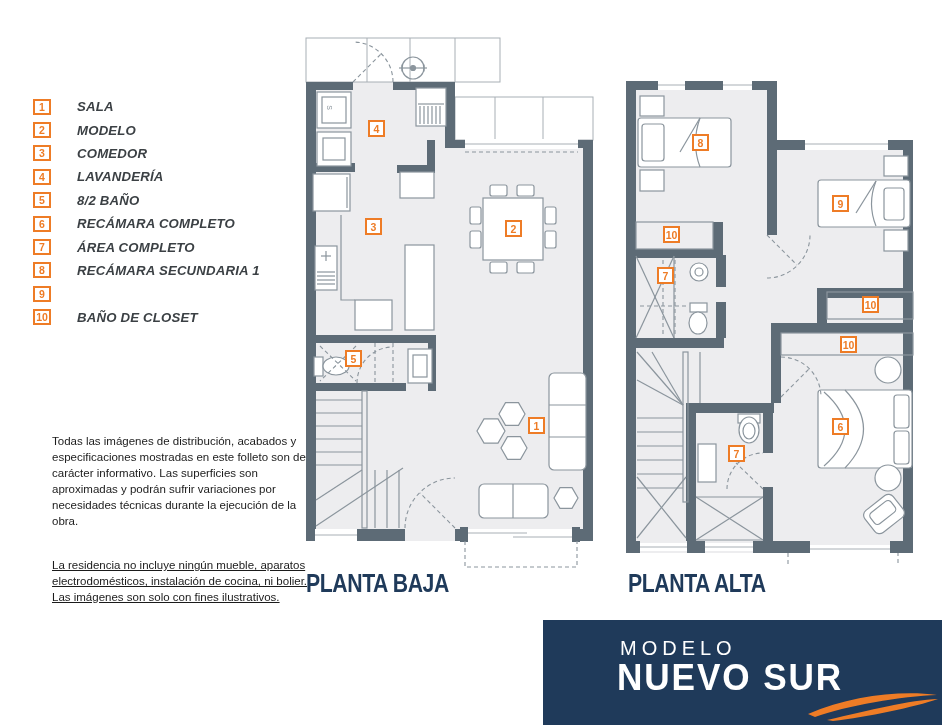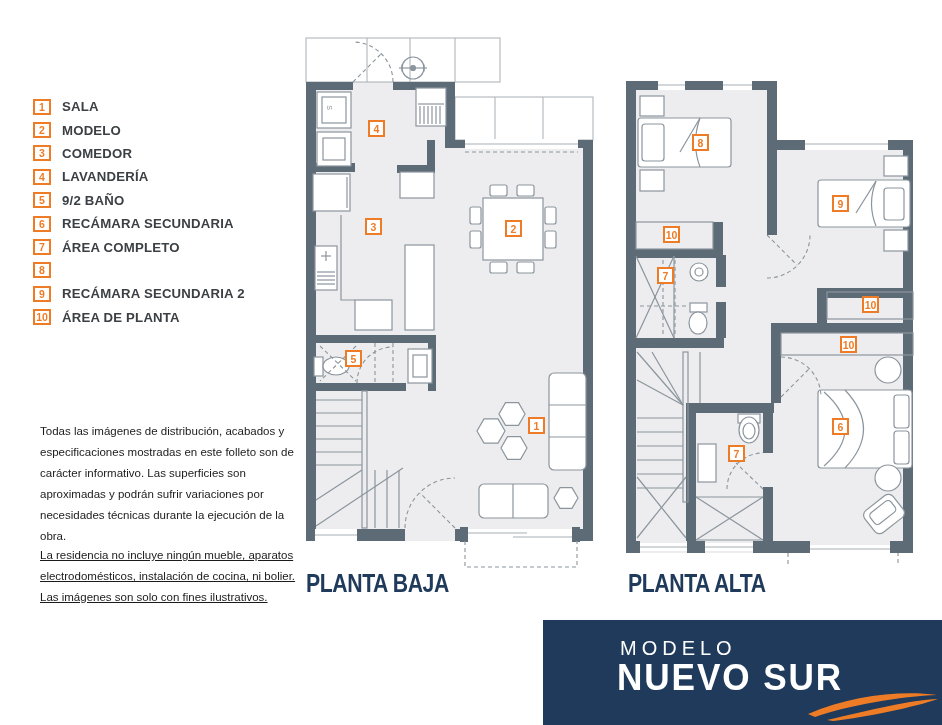--- a/index.html
+++ b/index.html
@@ -6,25 +6,25 @@
   body{width:942px;height:725px;background:#fff;position:relative;overflow:hidden;
        font-family:"Liberation Sans", sans-serif;}
   .page{position:absolute;inset:0;}
 
   
   .legend{position:absolute;left:33px;top:95px;}
   .legend-row{display:flex;align-items:center;height:23.4px;}
   .lbox{display:inline-flex;align-items:center;justify-content:center;
         min-width:12px;height:12px;padding:0 1px;border:2px solid #EE7C26;
         color:#EE7C26;font-size:10.5px;font-weight:700;background:#fff;}
-  .llabel{margin-left:11px;font-size:13.2px;font-weight:700;color:#3B4044;letter-spacing:.2px;}
+  .llabel{margin-left:26px;font-size:13.2px;font-weight:700;color:#3B4044;letter-spacing:.2px;font-style:italic;}
 
   
-  .disc{position:absolute;left:36px;width:264px;font-size:11.5px;line-height:21px;
-        color:#1B1B1B;margin:4px;}
+  .disc{position:absolute;left:36px;width:264px;font-size:11.5px;line-height:16px;
+        color:#1B1B1B;margin:16px;}
   .disc.p1{top:417px;}
   .disc.p2{top:541px;text-decoration:underline;}
 
   
   .plan{position:absolute;}
   .plan-baja{left:295px;top:30px;width:330px;height:545px;}
   .plan-alta{left:620px;top:75px;width:300px;height:490px;}
   .plan svg{display:block;}
   .marker{position:absolute;width:17px;height:17px;box-sizing:border-box;
           border:2px solid #EE7C26;background:#fff;color:#EE7C26;
@@ -70,40 +70,40 @@
     <div class="legend-row">
         <span class="lbox">3</span>
         <span class="llabel">COMEDOR</span>
       </div>
     <div class="legend-row">
         <span class="lbox">4</span>
         <span class="llabel">LAVANDERÍA</span>
       </div>
     <div class="legend-row">
         <span class="lbox">5</span>
-        <span class="llabel">9/2 BAÑO</span>
+        <span class="llabel">8/2 BAÑO</span>
       </div>
     <div class="legend-row">
         <span class="lbox">6</span>
-        <span class="llabel">RECÁMARA SECUNDARIA</span>
+        <span class="llabel">RECÁMARA COMPLETO</span>
       </div>
     <div class="legend-row">
         <span class="lbox">7</span>
         <span class="llabel">ÁREA COMPLETO</span>
       </div>
     <div class="legend-row">
         <span class="lbox">8</span>
+        <span class="llabel">RECÁMARA SECUNDARIA 1</span>
       </div>
     <div class="legend-row">
         <span class="lbox">9</span>
-        <span class="llabel">RECÁMARA SECUNDARIA 2</span>
       </div>
     <div class="legend-row">
         <span class="lbox">10</span>
-        <span class="llabel">ÁREA DE PLANTA</span>
+        <span class="llabel">BAÑO DE CLOSET</span>
       </div>
   </div>
 
   <p class="disc p1">Todas las imágenes de distribución, acabados y especificaciones mostradas en este folleto son de carácter informativo. Las superficies son aproximadas y podrán sufrir variaciones por necesidades técnicas durante la ejecución de la obra.</p>
   <p class="disc p2">La residencia no incluye ningún mueble, aparatos electrodomésticos, instalación de cocina, ni bolier. Las imágenes son solo con fines ilustrativos.</p>
 
   <div class="plan plan-baja">
     <svg width="330" height="545" viewBox="295 30 330 545">
       <path class="fl" d="M306,82 L455,82 L455,148 L593,148 L593,541 L306,541 Z"></path>
 

